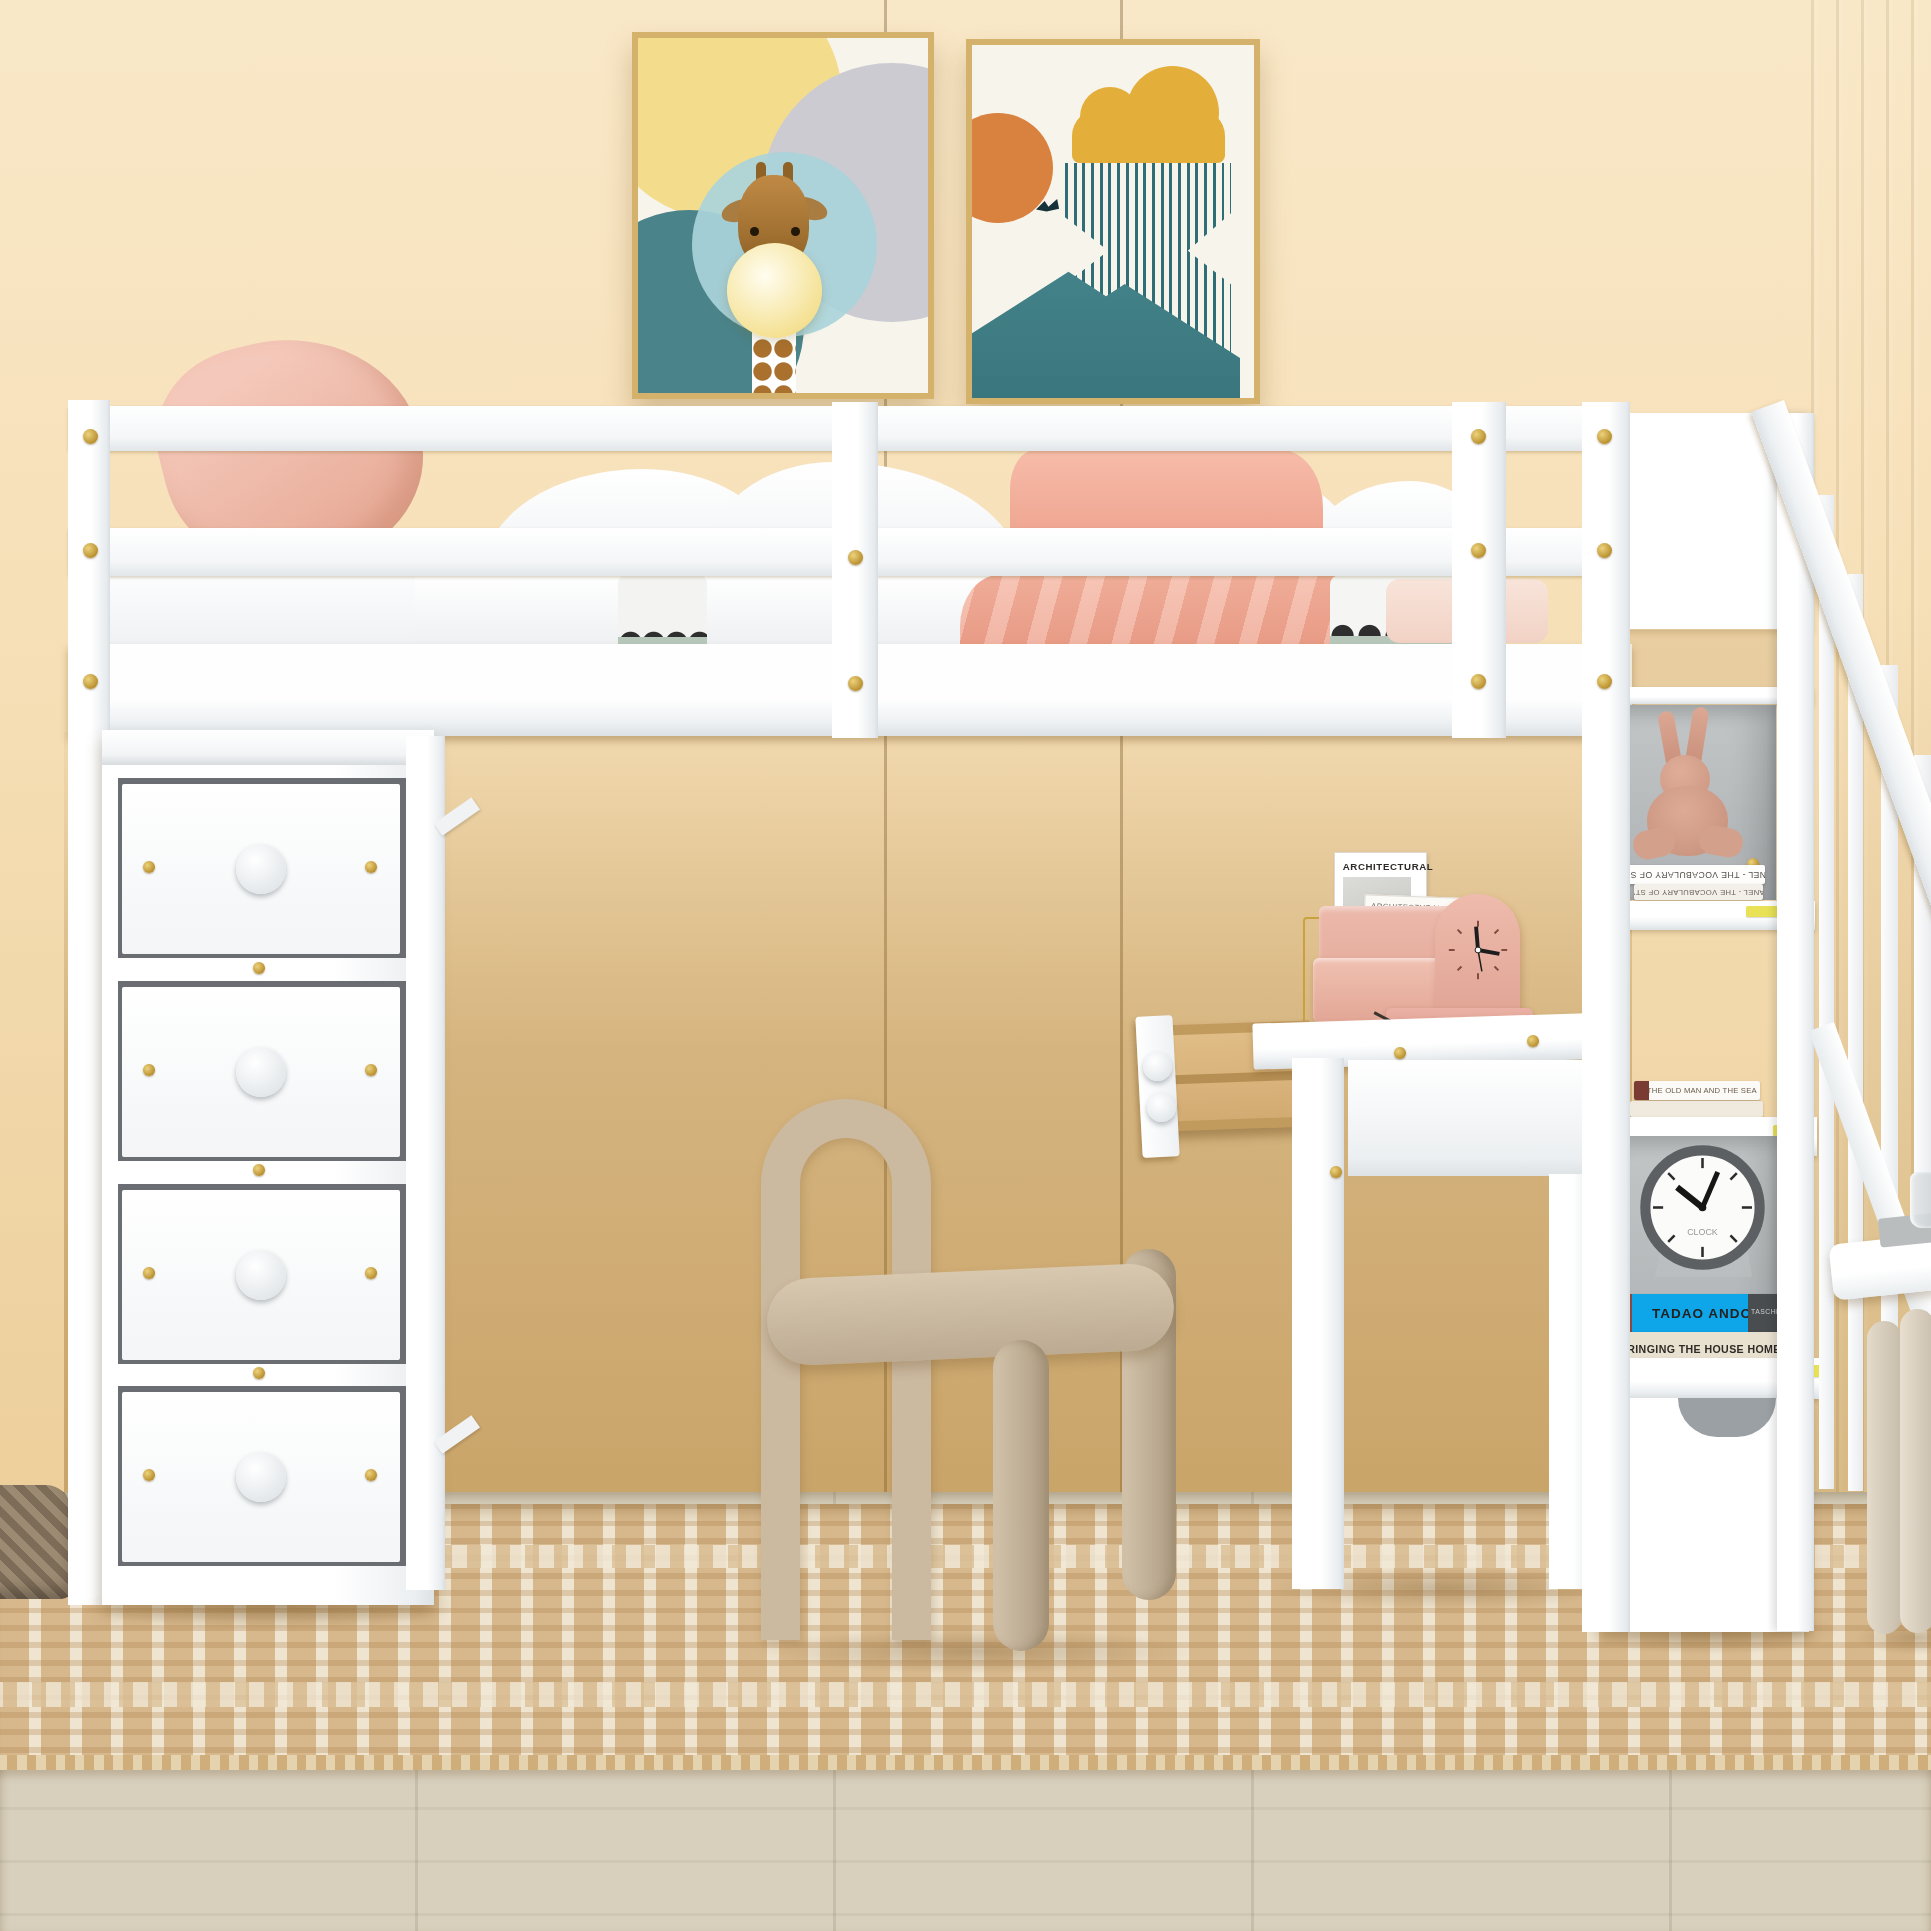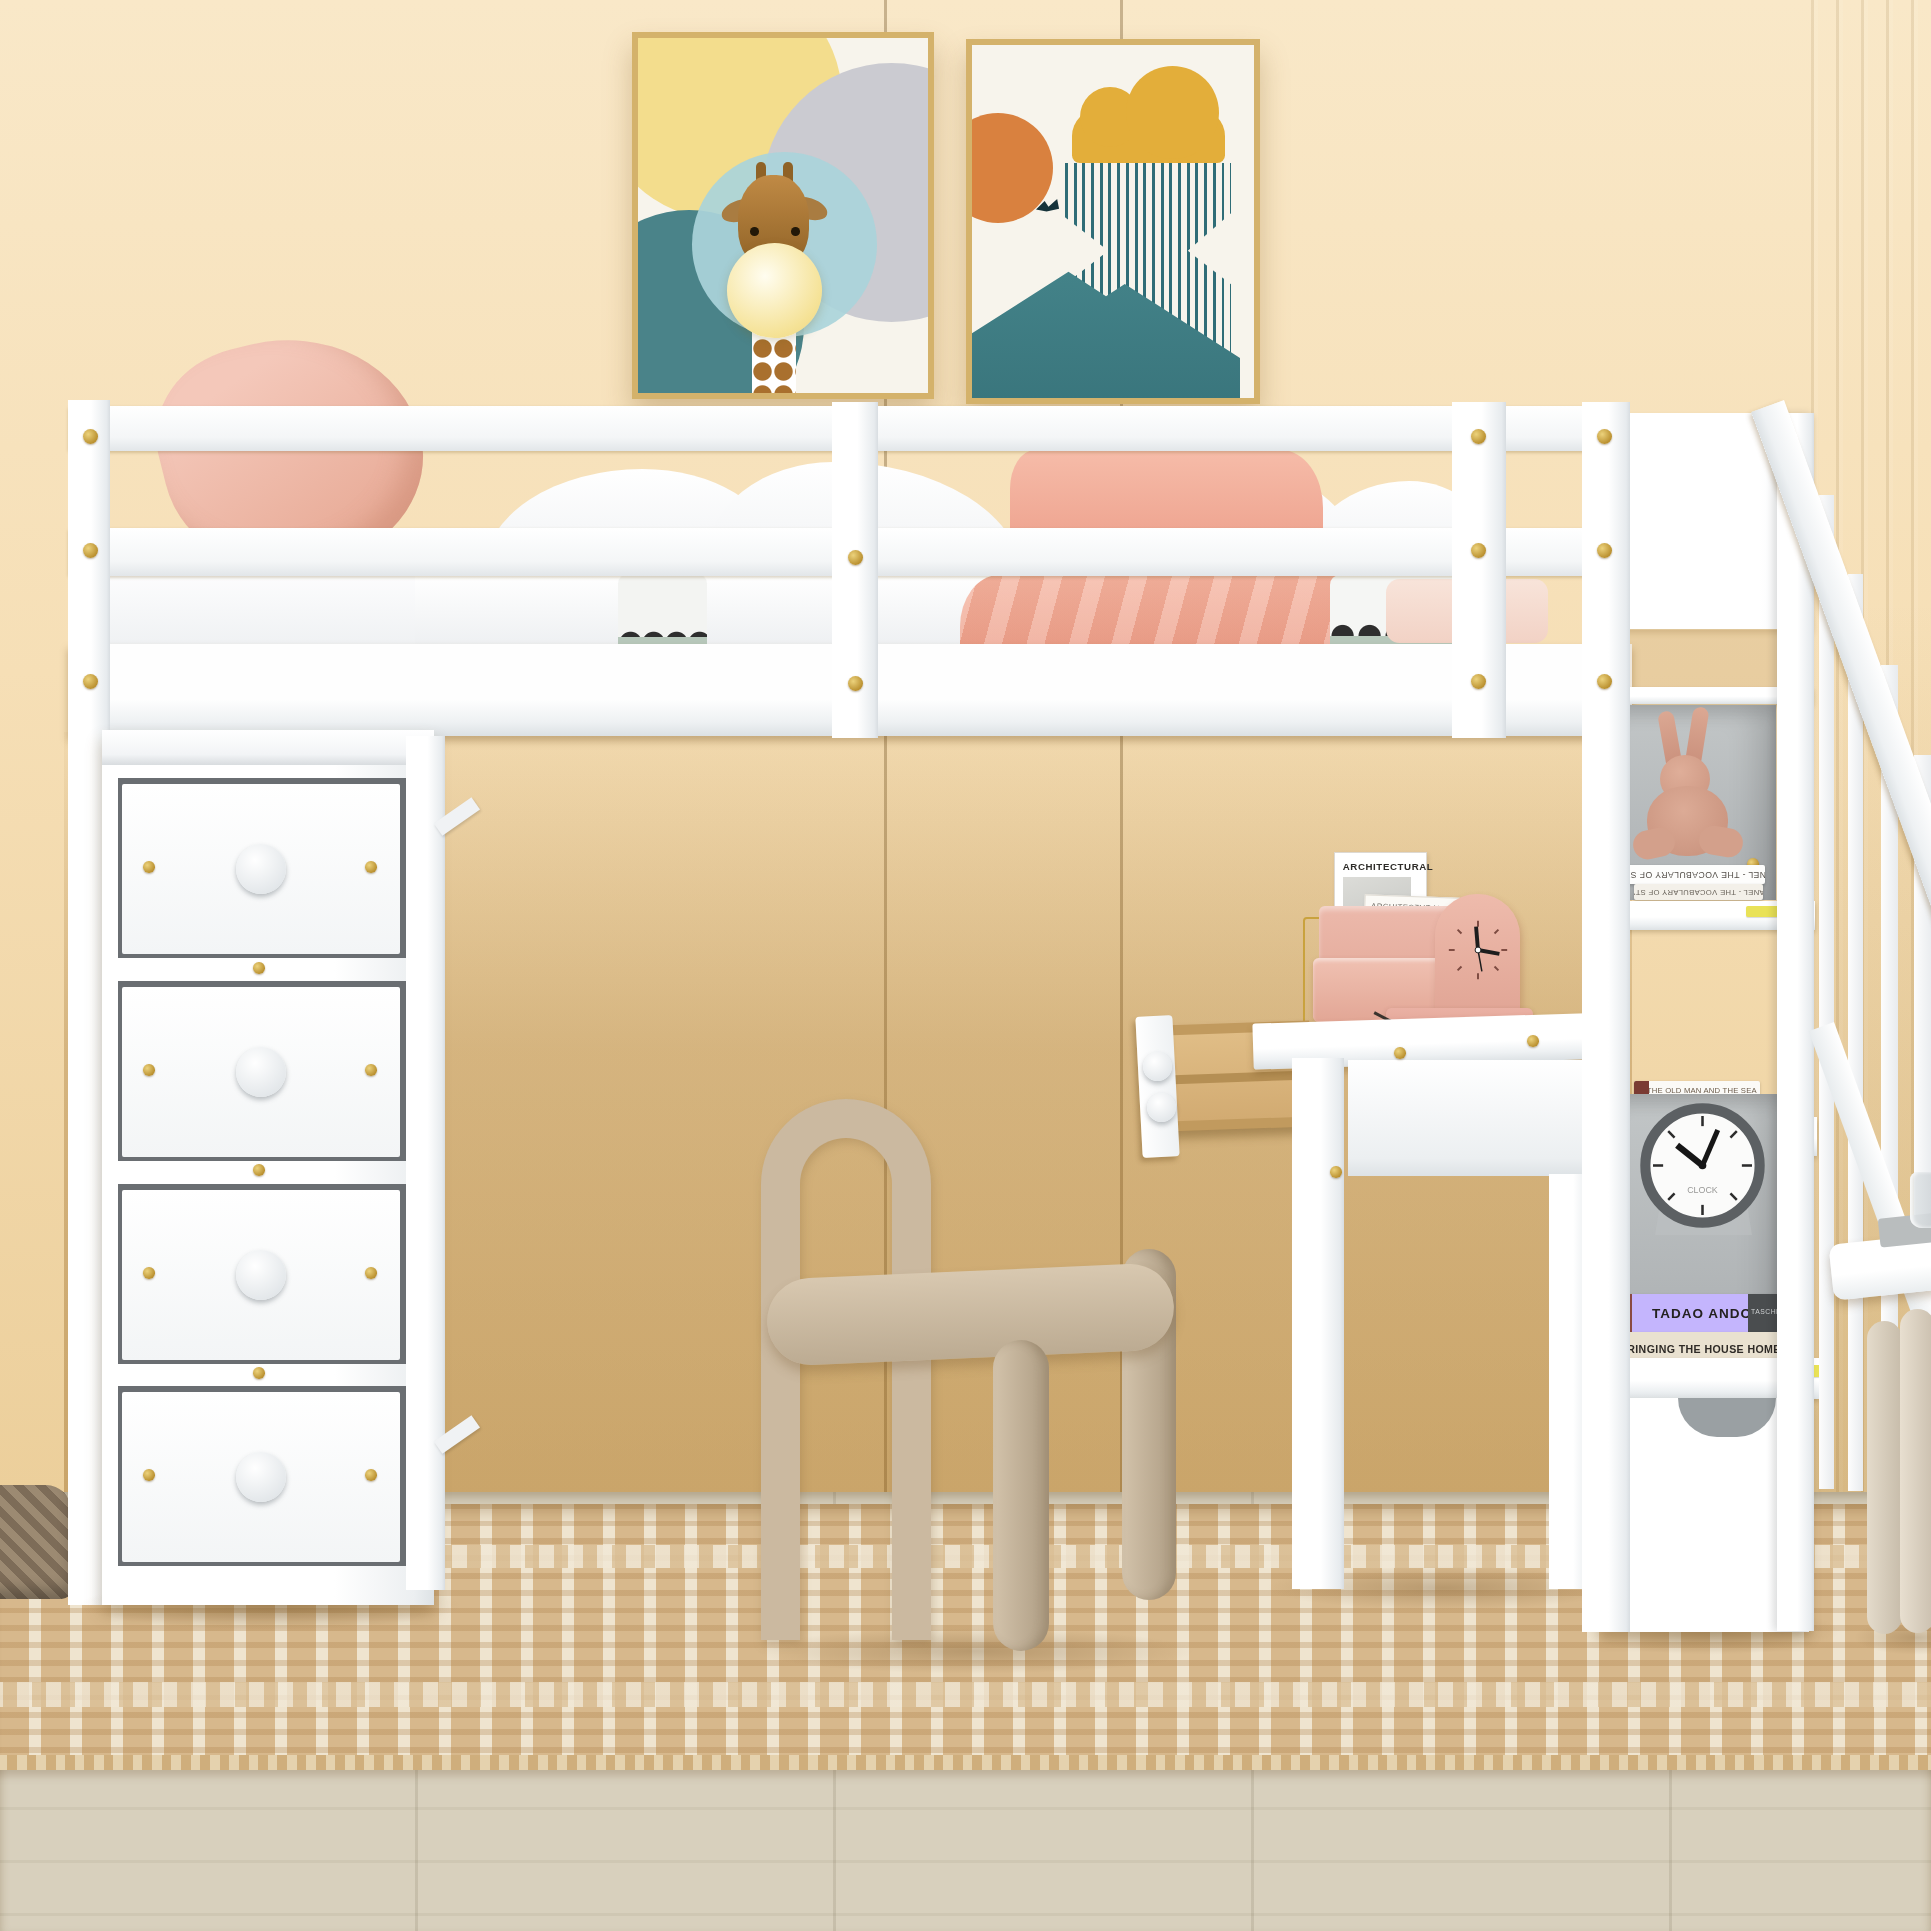--- a/index.html
+++ b/index.html
@@ -242,41 +242,41 @@
   <div class="sticker" style="left:1746px;top:906px;width:37px;height:10.6px;"></div>
 
   <div class="bookspine" style="left:1634px;top:1081px;width:126px;height:19.3px;background:#fbfaf7;border-radius:1.9px;box-shadow:0 1.9px 2.9px rgba(0,0,0,.2);">
     <div style="position:absolute;left:0;top:0;width:15.4px;height:19.3px;background:#7a3b33;"></div>
     <span style="font-size:7.7px;letter-spacing:0.2px;color:#6a5b4a;margin-left:9.7px;">THE OLD MAN AND THE SEA</span>
   </div>
   <div class="abs" style="left:1630px;top:1101px;width:133px;height:16.4px;background:#efeadd;border-radius:1.9px;box-shadow:0 1.9px 2.9px rgba(0,0,0,.2);"></div>
   <div class="shelf" style="left:1597px;top:1117px;width:220px;height:39px;"></div>
   <div class="sticker" style="left:1773px;top:1125px;width:35px;height:10.6px;"></div>
 
-  <div class="grayback" style="left:1618px;top:1094px;width:166px;height:230px;">
+  <div class="grayback" style="left:1618px;top:1136px;width:166px;height:230px;">
     <div style="position:absolute;left:37px;top:81px;width:97px;height:60px;background:rgba(190,193,195,.55);clip-path:polygon(10% 0,90% 0,100% 100%,0 100%);"></div>
     <svg width="127" height="127" viewBox="0 0 100 100" style="position:absolute;left:21px;top:7.7px;">
       <circle cx="50" cy="50" r="45" fill="#fbfbfa" stroke="#5c6063" stroke-width="8"></circle>
       <g stroke="#2c2c2c" stroke-width="2">
         <line x1="50" y1="11" x2="50" y2="19"></line>
           <line x1="50" y1="81" x2="50" y2="89"></line>
         <line x1="11" y1="50" x2="19" y2="50"></line>
           <line x1="81" y1="50" x2="89" y2="50"></line>
         <line x1="23" y1="23" x2="28" y2="28"></line>
           <line x1="72" y1="72" x2="77" y2="77"></line>
         <line x1="23" y1="77" x2="28" y2="72"></line>
           <line x1="72" y1="28" x2="77" y2="23"></line>
       </g>
       <line x1="50" y1="50" x2="62" y2="22" stroke="#161616" stroke-width="4"></line>
       <line x1="50" y1="50" x2="30" y2="34" stroke="#161616" stroke-width="5"></line>
       <circle cx="50" cy="50" r="3" fill="#161616"></circle>
       <text x="50" y="72" text-anchor="middle" font-size="7" fill="#9a9a98">CLOCK</text>
     </svg>
   </div>
-  <div class="bookspine" style="left:1620px;top:1294px;width:164px;height:39px;background:#c4b5fd;border-radius:1.9px;box-shadow:0 2.9px 3.9px rgba(0,0,0,.22);">
+  <div class="bookspine" style="left:1620px;top:1294px;width:164px;height:39px;background:#0ea5e9;border-radius:1.9px;box-shadow:0 2.9px 3.9px rgba(0,0,0,.22);">
     <div style="position:absolute;left:0;top:0;width:11.6px;height:39px;background:#8a4a42;"></div>
     <span style="font-size:13.5px;font-weight:bold;letter-spacing:1px;color:#242220;">TADAO ANDO</span>
     <div style="position:absolute;right:-5.8px;top:-5.8px;width:42px;height:46px;background:#4a4d4f;display:flex;align-items:center;justify-content:center;">
       <span style="font-size:6.8px;color:#cfd2d4;letter-spacing:0.5px;">TASCHEN</span>
     </div>
   </div>
   <div class="bookspine" style="left:1612px;top:1332px;width:176px;height:33px;background:#e9e1d0;border-radius:1.9px;box-shadow:0 2.9px 3.9px rgba(0,0,0,.22);">
     <span style="font-size:10.6px;font-weight:bold;letter-spacing:0.4px;color:#2e2a26;">BRINGING THE HOUSE HOME</span>
   </div>
   <div class="shelf" style="left:1593px;top:1358px;width:226px;height:41px;"></div>

